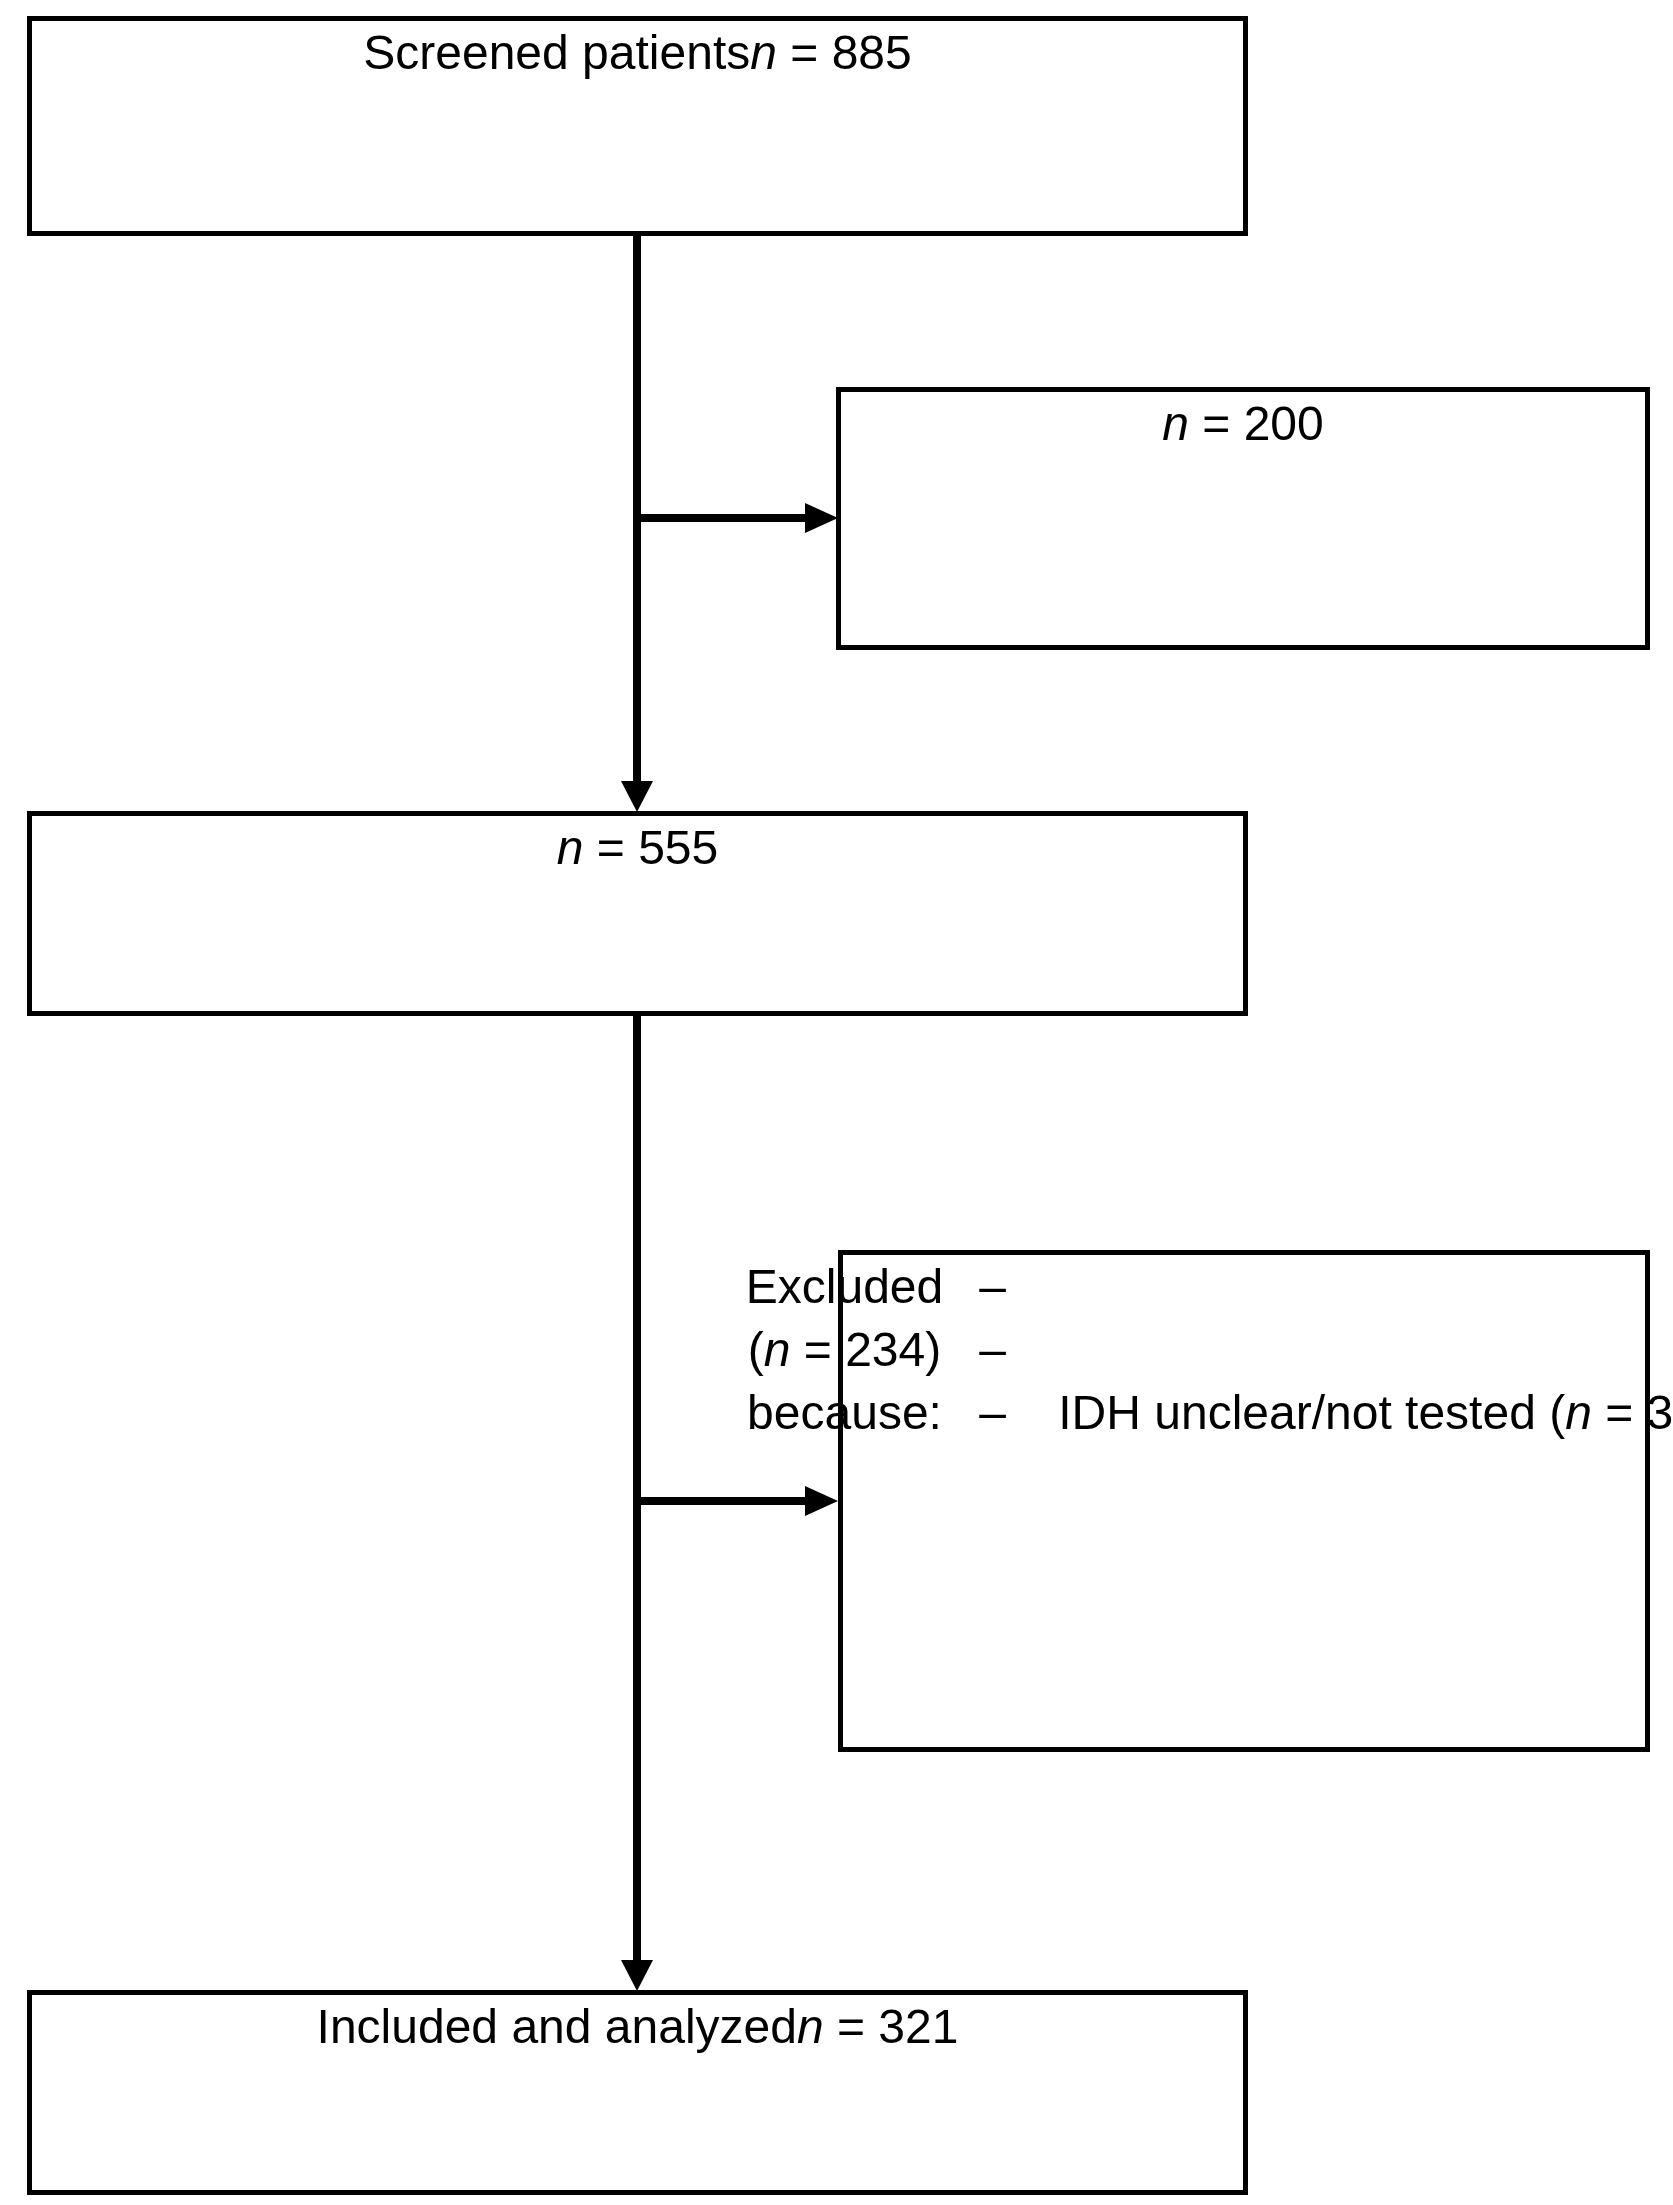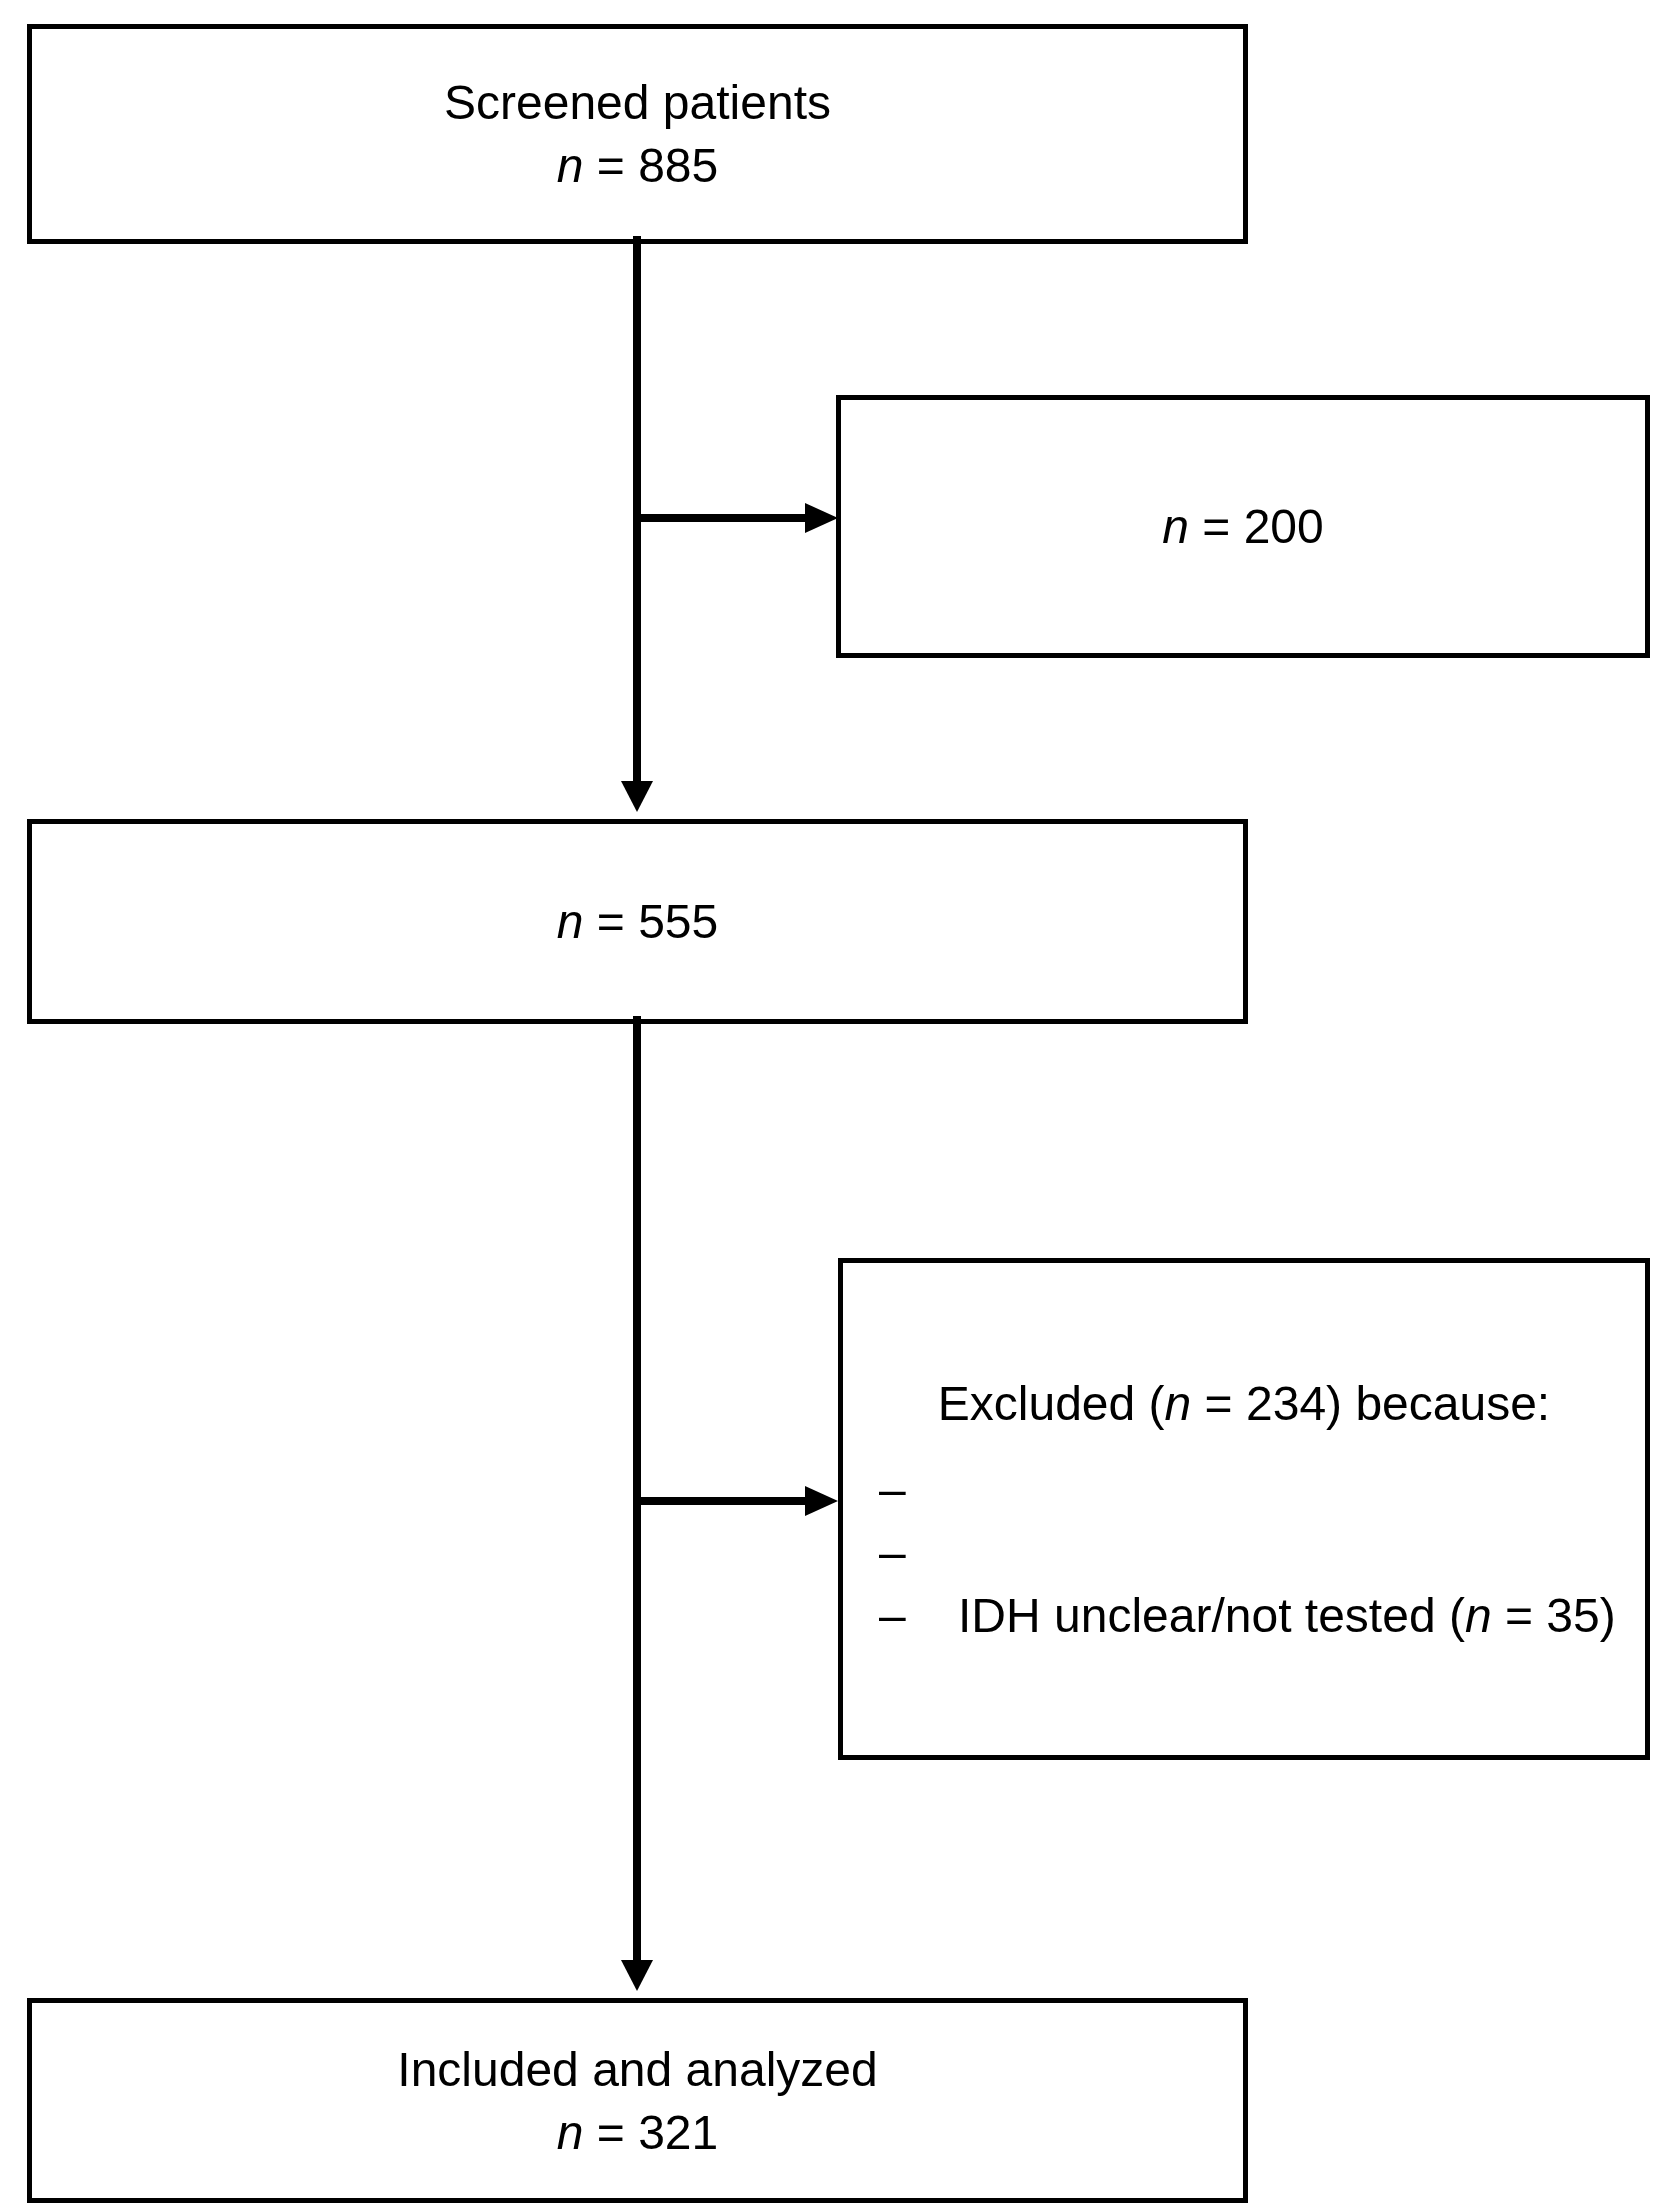--- a/index.html
+++ b/index.html
@@ -14,26 +14,24 @@
     background: #ffffff;
     font-family: "Liberation Sans", sans-serif;
     color: #000000;
   }
   .box {
     position: absolute;
     box-sizing: border-box;
     border: 5.5px solid #000000;
     background: #ffffff;
     display: flex;
-    flex-direction: column;
     justify-content: center;
     text-align: center;
     font-size: 48px;
     line-height: 63px;
-    margin-top: 8px;
   }
   .box .nline i { font-style: italic; }
   
   #box-screened   { left: 27px;   top: 15.7px;   width: 1221px; height: 220px; }
   #box-gbm        { left: 27px;   top: 811px; width: 1221px; height: 205px; }
   #box-included   { left: 27px;   top: 1990px; width: 1221px; height: 205px; }
   
   #box-excl1      { left: 836px; top: 387px;  width: 814px; height: 263px; }
   #box-excl2      { left: 838px; top: 1250px; width: 812px; height: 502px; text-align: left; }
 

